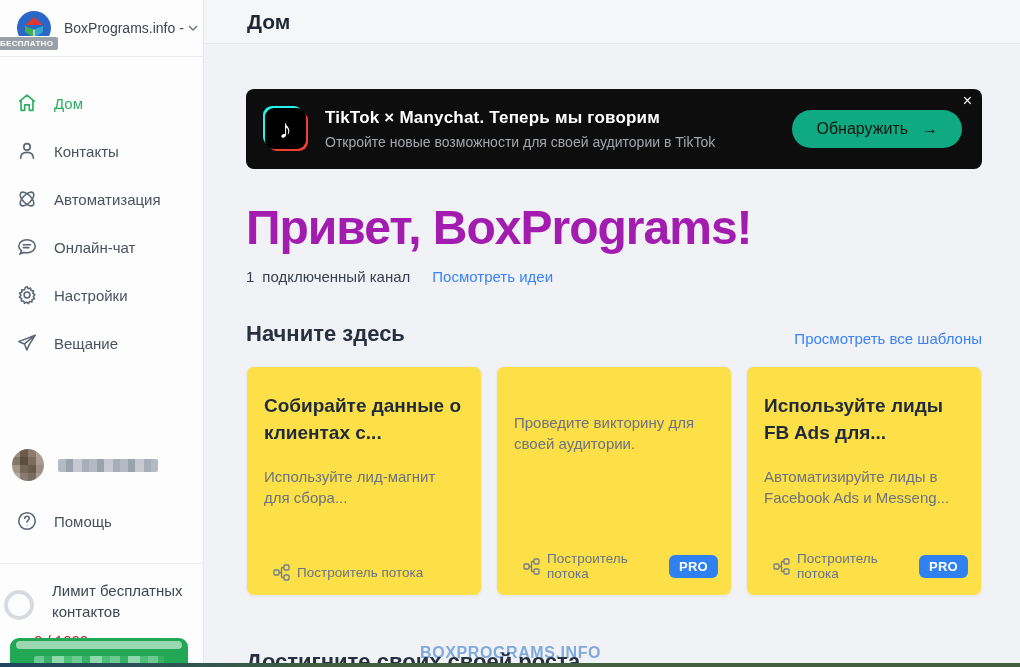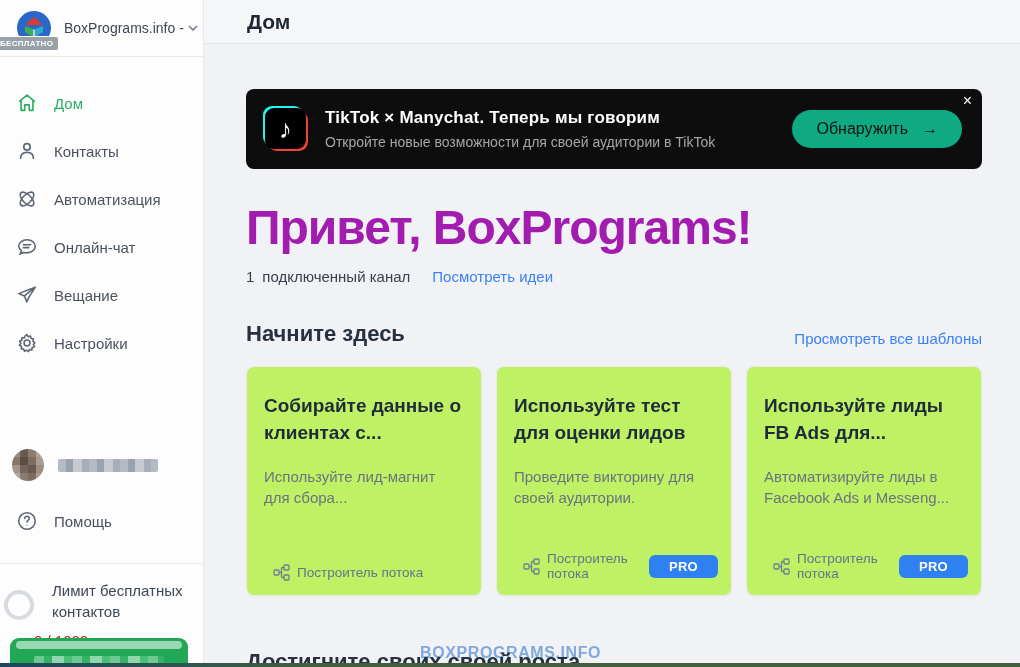--- a/index.html
+++ b/index.html
@@ -69,27 +69,27 @@
   .link { color:#3b82f6; cursor:pointer; text-decoration:none; }
   .ideas-link { margin-left:14px; }
 
   
   .section-row { margin-top:36px; display:flex; align-items:flex-end; justify-content:space-between;gap:16px; }
   .section-title { font-size:22px; font-weight:700; color:#27303f; }
   .section-link { font-size:15px; }
 
   
   .cards { margin-top:19px; display:flex; gap:14px; }
-  .card { width:236px; height:230px; background:#bef264; border:1px solid #e8eaee; border-radius:8px; padding:25px 17px 14px 17px; position:relative; box-shadow:0 1px 2px rgba(20,30,50,.04); cursor:pointer; }
+  .card { width:236px; height:230px; background:#fde047; border:1px solid #e8eaee; border-radius:8px; padding:25px 17px 14px 17px; position:relative; box-shadow:0 1px 2px rgba(20,30,50,.04); cursor:pointer; }
   .card-title { font-size:19px; font-weight:700; color:#1f2a3a; line-height:27px; }
   .card-desc { margin-top:20px; font-size:15px; color:#6b7280; line-height:21px; }
   .card-footer { position:absolute; left:26px; right:13px; bottom:14px; display:flex; align-items:center; }
   .flow-ico { width:17px; height:17px; color:#707d90; flex-shrink:0; }
   .card-footer-label { margin-left:7px; font-size:13.5px; color:#64748b; flex:1; }
-  .pro-badge { background:#2f80f0; color:#fff; font-size:13px; font-weight:700; padding:4px 20px; border-radius:6px; letter-spacing:.3px; }
+  .pro-badge { background:#2f80f0; color:#fff; font-size:13px; font-weight:700; padding:4px 10px; border-radius:6px; letter-spacing:.3px; }
 
   
   .growth-title { margin-top:53px; font-size:22px; font-weight:700; color:#27303f; position:relative; z-index:2; }
 
   .watermark { position:absolute; left:420px; top:644px; z-index:1; font-size:16px; font-weight:700; letter-spacing:.6px; color:rgba(100,150,215,.8); white-space:nowrap; }
   .bottom-strip { position:absolute; left:0; bottom:0; width:1020px; height:4px; z-index:5;
     background:linear-gradient(90deg,#1f4460 0%,#2e5550 18%,#43603e 32%,#43603e 100%); }
 
   svg { display:block; }
 </style>
@@ -152,34 +152,34 @@
         <span class="ico">
           <svg width="22" height="22" viewBox="0 0 24 24" fill="none" stroke="currentColor" stroke-width="1.7">
               <path d="M12 4 C17 4 21 7.2 21 11.2 C21 15.2 17 18.4 12 18.4 C10.8 18.4 9.7 18.2 8.7 17.9 L4.5 19.5 L6 15.9 C4.1 14.6 3 13 3 11.2 C3 7.2 7 4 12 4 Z"></path>
               <path d="M8 9.5 H16 M8 12.7 H14" stroke-linecap="round"></path>
             </svg>
         </span>
         <span class="lbl">Онлайн-чат</span>
       </div>
       <div class="nav-item">
         <span class="ico">
-          <svg width="22" height="22" viewBox="0 0 24 24" fill="none" stroke="currentColor" stroke-width="1.7" stroke-linejoin="round">
-              <path d="M21 3.5 L3 10.5 L9.2 13 L11.8 19.5 L14.5 13.8 Z M9.2 13 L21 3.5"></path>
-            </svg>
-        </span>
-        <span class="lbl">Вещание</span>
-      </div>
-      <div class="nav-item">
-        <span class="ico">
           <svg width="22" height="22" viewBox="0 0 24 24" fill="none" stroke="currentColor" stroke-width="1.7">
               <circle cx="12" cy="12" r="3.2"></circle>
               <path d="M12 2.8 L13.2 5.2 L15.8 4.4 L16.4 7 L19.1 7.4 L18.3 10 L20.6 11.5 L18.9 13.6 L20.2 16 L17.6 16.8 L17.4 19.5 L14.8 19 L13.6 21.4 L11.5 19.7 L9.2 21.1 L8.4 18.5 L5.7 18.4 L6.1 15.7 L3.7 14.4 L5.3 12.2 L3.9 9.9 L6.4 8.9 L6.4 6.2 L9.1 6.5 L10.1 4 Z" stroke-linejoin="round"></path>
             </svg>
         </span>
         <span class="lbl">Настройки</span>
+      </div>
+      <div class="nav-item">
+        <span class="ico">
+          <svg width="22" height="22" viewBox="0 0 24 24" fill="none" stroke="currentColor" stroke-width="1.7" stroke-linejoin="round">
+              <path d="M21 3.5 L3 10.5 L9.2 13 L11.8 19.5 L14.5 13.8 Z M9.2 13 L21 3.5"></path>
+            </svg>
+        </span>
+        <span class="lbl">Вещание</span>
       </div>
     </nav>
 
     <div class="profile-row">
       <div class="avatar">
         <svg width="32" height="32" viewBox="0 0 32 32">
           <rect x="0" y="0" width="8" height="8" fill="#9b8d80"></rect>
             <rect x="8" y="0" width="8" height="8" fill="#6b5a4e"></rect>
             <rect x="16" y="0" width="8" height="8" fill="#8d7d70"></rect>
             <rect x="24" y="0" width="8" height="8" fill="#b0a396"></rect>
@@ -279,21 +279,20 @@
                   <rect x="11" y="1" width="5" height="5" rx="1"></rect>
                   <rect x="11" y="11" width="5" height="5" rx="1"></rect>
                   <path d="M6 8.5 H8.5 M8.5 3.5 V13.5 M8.5 3.5 H11 M8.5 13.5 H11"></path>
                 </svg>
             </span>
             <span class="card-footer-label">Построитель потока</span>
           </div>
         </div>
 
         <div class="card">
-          <div class="card-title">Используйте тест для оценки лидов</div>
           <div class="card-desc">Проведите викторину для своей аудитории.</div>
           <div class="card-footer">
             <span class="flow-ico">
               <svg width="17" height="17" viewBox="0 0 17 17" fill="none" stroke="currentColor" stroke-width="1.3">
                   <rect x="1" y="6" width="5" height="5" rx="1"></rect>
                   <rect x="11" y="1" width="5" height="5" rx="1"></rect>
                   <rect x="11" y="11" width="5" height="5" rx="1"></rect>
                   <path d="M6 8.5 H8.5 M8.5 3.5 V13.5 M8.5 3.5 H11 M8.5 13.5 H11"></path>
                 </svg>
             </span>

